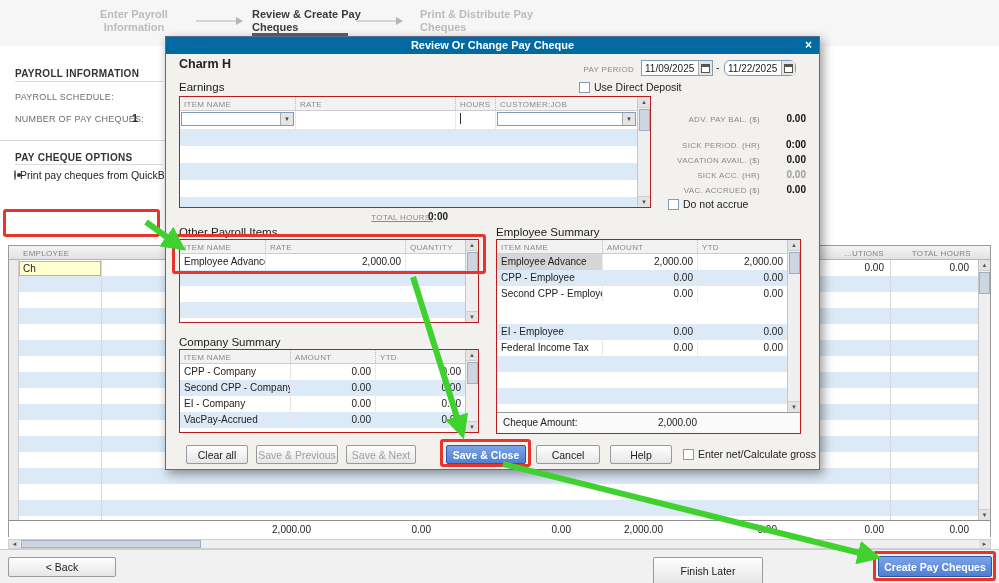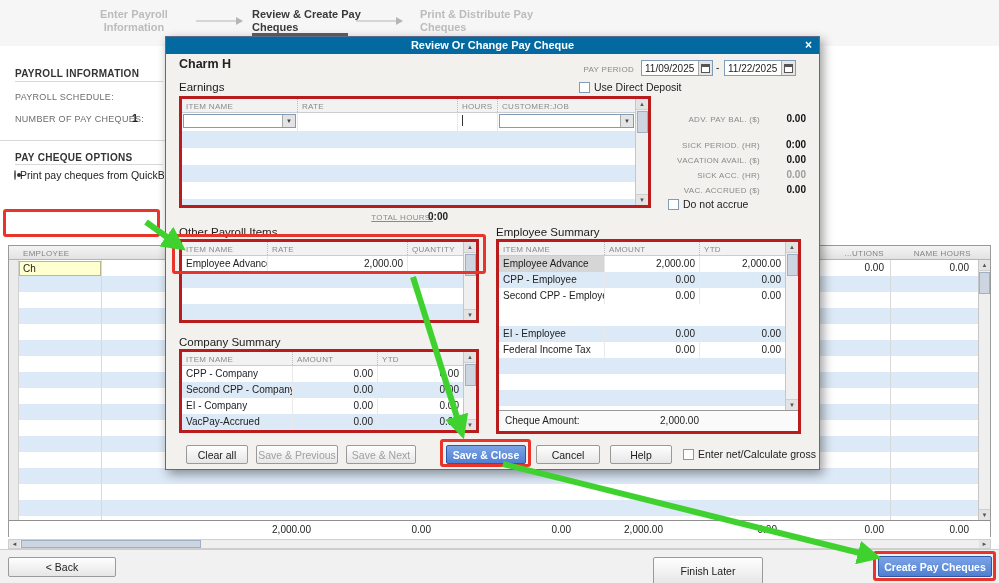--- a/index.html
+++ b/index.html
@@ -68,21 +68,21 @@
   .datetext { flex:1; font-size:10px; padding-left:3px; }
   .cal-btn { width:14px; height:14px; background:#e6e6e6; border-left:1px solid #aaa; display:flex; align-items:center; justify-content:center; }
   .cal-glyph { width:9px; height:9px; background:#fff; border:1px solid #555; border-top:3px solid #555; display:block; }
 
   .chk { position:absolute; display:flex; align-items:center; gap:4px; font-size:10.5px; cursor:pointer; white-space:nowrap; }
   .box { width:11px; height:11px; background:#fff; border:1px solid #7f9db9; display:inline-block; }
   .radio { width:10px; height:10px; border:1px solid #666; border-radius:50%; background:#fff; display:inline-block; position:relative; }
   .radio.sel::after { content:""; position:absolute; left:2px; top:2px; width:4px; height:4px; border-radius:50%; background:#333; }
 
   
-  .grid { position:absolute; background:#fff; border:3px solid #b91c1c; padding-right:13px; overflow:hidden; }
+  .grid { position:absolute; background:#fff; border:1px solid #b91c1c; padding-right:13px; overflow:hidden; }
   .g-head { display:flex; background:#f2f2f2; border-bottom:1px solid #cdcdcd; height:14px; }
   .g-th { font-size:8px; color:#8a8a8a; padding:3px 0 0 4px; border-left:1px dotted #bbb; overflow:hidden; white-space:nowrap; letter-spacing:.3px; }
   .g-th:first-child { border-left:none; }
   .g-row { display:flex; }
   .stripe { background:#dce9f6; }
   .g-td { border-left:1px solid #e9e9e9; overflow:hidden; white-space:nowrap; font-size:10px; padding:2px 4px 0 4px; }
   .g-td:first-child { border-left:none; }
   .g-fill { flex:1; }
   .num { text-align:right; }
   .sel { background:#d6d6d6; }
@@ -142,21 +142,21 @@
   <div class="hline" style="left:15px;top:164px;width:148px;"></div>
   <label class="chk" style="left:14px;top:169px;width:150px;overflow:hidden;">
     <span class="radio sel"></span>
     <span>Print pay cheques from QuickBoo</span>
   </label>
 
   <div class="emp-table">
     <div class="emp-head">
       <span class="emp-colhead" style="left:14px;">EMPLOYEE</span>
       <span class="emp-colhead" style="left:795px;width:80px;text-align:right;">...UTIONS</span>
-      <span class="emp-colhead" style="left:884px;width:78px;text-align:right;">NAME HOURS</span>
+      <span class="emp-colhead" style="left:884px;width:78px;text-align:right;">TOTAL HOURS</span>
     </div>
     <div class="emp-stripes"></div>
     <div class="emp-gutter"></div>
     <div class="vline" style="left:92px;"></div>
     <div class="vline" style="left:881px;"></div>
     <div class="yellow-cell">Ch</div>
     <span class="cellval" style="left:813px;top:16px;width:62px;">0.00</span>
     <span class="cellval" style="left:898px;top:16px;width:62px;">0.00</span>
 
     <div class="vscroll" style="top:14px;height:260px;bottom:auto;width:12px;">
@@ -196,21 +196,21 @@
     <div class="mt" style="left:13px;top:20px;font-size:12.5px;font-weight:bold;">Charm H</div>
 
     <div class="mt lbl-sm" style="left:408px;top:28px;width:60px;text-align:right;">PAY PERIOD</div>
     <div class="datefield" style="left:475px;top:23px;">
       <span class="datetext">11/09/2025</span>
       <span class="cal-btn">
           <span class="cal-glyph"></span>
         </span>
     </div>
     <div class="mt" style="left:550px;top:25px;font-size:10px;">-</div>
-    <div class="datefield" style="left:558px;top:23px;">
+    <div class="datefield" style="left:558px;top:23px;border-radius:6px;">
       <span class="datetext">11/22/2025</span>
       <span class="cal-btn">
           <span class="cal-glyph"></span>
         </span>
     </div>
 
     <label class="chk" style="left:413px;top:44px;">
       <span class="box"></span>
       <span>Use Direct Deposit</span>
     </label>

